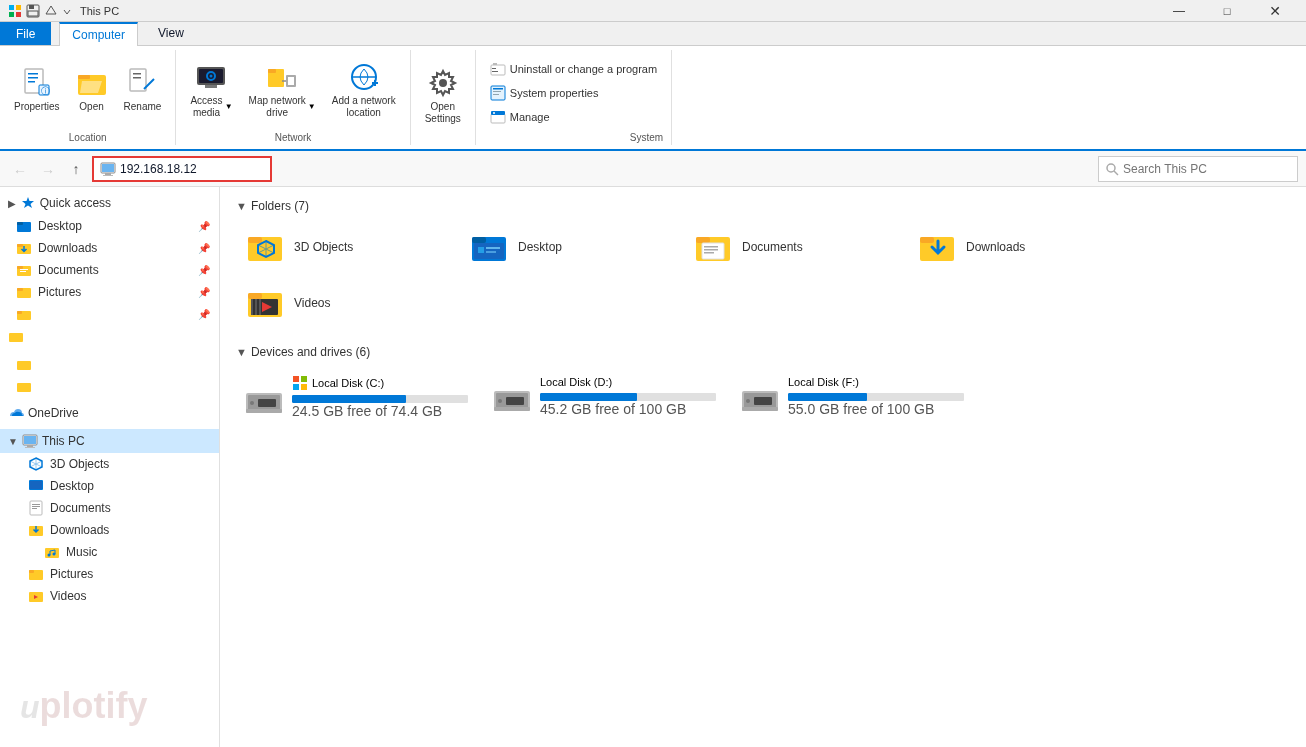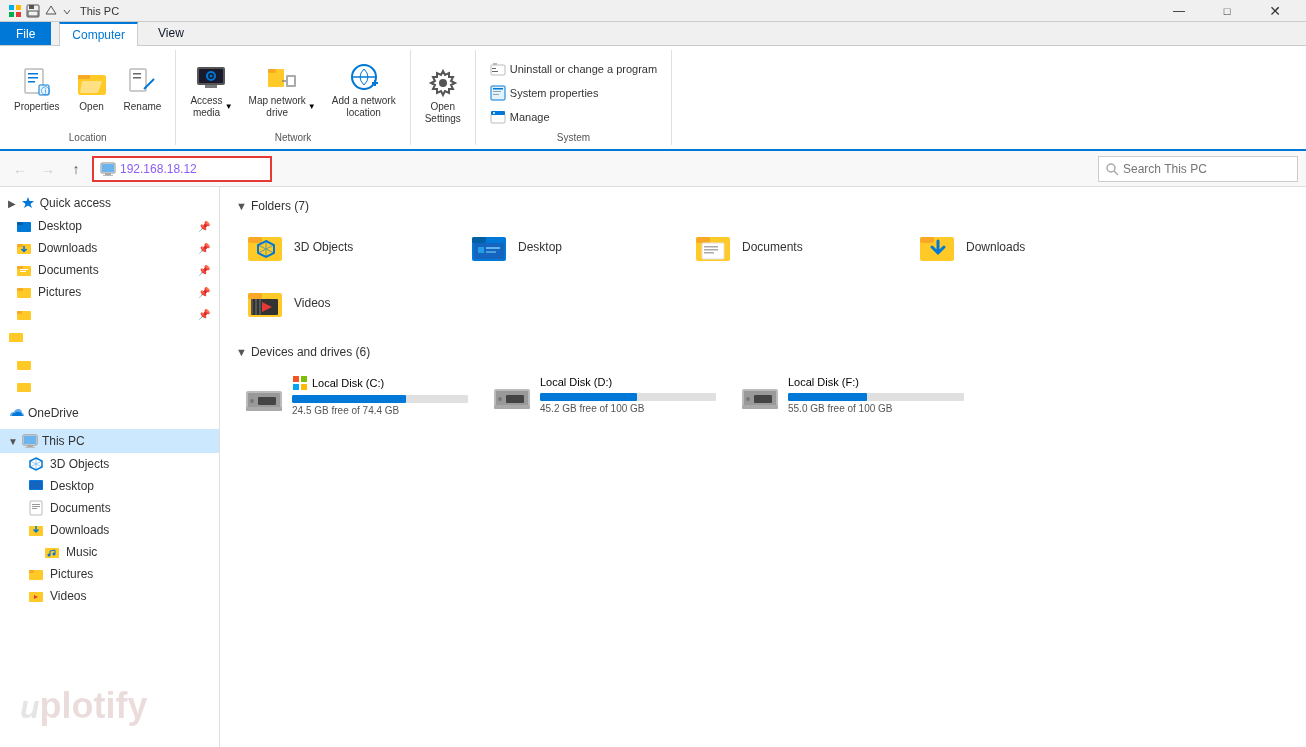--- a/index.html
+++ b/index.html
@@ -25,21 +25,21 @@
     .ribbon-btn-label { font-size: 10px; color: #333; text-align: center; margin-top: 2px; line-height: 1.2; }
     .ribbon-btn-small { display: flex; align-items: center; gap: 4px; padding: 3px 6px; cursor: pointer; border-radius: 2px; }
     .ribbon-btn-small-label { font-size: 11px; color: #333; }
     .ribbon-group-right { display: flex; flex-direction: column; justify-content: center; gap: 2px; }
 
     
     .address-bar { display: flex; align-items: center; background: #f8f8f8; border-bottom: 1px solid #ddd; padding: 4px 8px; gap: 4px; height: 36px; }
     .nav-btn { width: 24px; height: 24px; display: flex; align-items: center; justify-content: center; cursor: pointer; border-radius: 2px; color: #555; font-size: 14px; }
     .nav-btn.disabled { color: #ccc; cursor: default; }
     .address-input-wrapper { display: flex; align-items: center; background: #fff; border: 2px solid #e53935; height: 26px; padding: 2px 6px; gap: 4px; min-width: 180px; }
-    .address-input { border: none; outline: none; font-size: 12px; color: #8b5cf6; width: 140px; background: transparent; }
+    .address-input { border: none; outline: none; font-size: 12px; color: #0f172a; width: 140px; background: transparent; }
     .search-box { margin-left: auto; display: flex; align-items: center; background: #fff; border: 1px solid #ccc; height: 26px; padding: 2px 6px; gap: 4px; width: 200px; }
     .search-input { border: none; outline: none; font-size: 12px; color: #999; flex: 1; }
 
     
     .main { display: flex; height: calc(747px - 22px - 40px - 36px); }
 
     
     .sidebar { width: 220px; background: #fff; border-right: 1px solid #e0e0e0; overflow-y: auto; padding: 4px 0; flex-shrink: 0; }
     .sidebar-item { display: flex; align-items: center; gap: 6px; padding: 3px 8px 3px 16px; cursor: pointer; color: #333; font-size: 12px; }
     .sidebar-section { display: flex; align-items: center; gap: 4px; padding: 4px 8px; cursor: pointer; color: #333; font-weight: normal; font-size: 12px; }
@@ -60,21 +60,21 @@
     .drives-grid { display: flex; flex-wrap: wrap; gap: 8px; }
     .drive-item { display: flex; flex-direction: column; align-items: flex-start; padding: 8px; width: 240px; cursor: pointer; border-radius: 2px; }
     .drive-top { display: flex; align-items: flex-end; gap: 8px; width: 100%; }
     .drive-icon { width: 40px; height: 40px; flex-shrink: 0; }
     .drive-info { flex: 1; }
     .drive-bar-container { width: 100%; height: 8px; background: #e0e0e0; border-radius: 1px; margin-top: 4px; overflow: hidden; }
     .drive-bar { height: 100%; border-radius: 1px; }
     .drive-bar.blue { background: #0078d7; }
     .drive-bar.win { background: #0078d7; }
     .drive-bar.red { background: #e53935; }
-    .drive-space { font-size: 10px; color: #555; margin-top: 2px; }
+    .drive-space { font-size: 14px; color: #555; margin-top: 2px; }
 
     
     .watermark { position: absolute; bottom: 20px; left: 20px; font-size: 36px; font-weight: bold; opacity: 0.15; color: #0078d7; pointer-events: none; }
     
     
     .file-tab { background: #0078d7; color: #fff; padding: 4px 16px; font-size: 12px; cursor: pointer; display: flex; align-items: center; }
   </style>
 </head>
 <body>
 
@@ -217,21 +217,21 @@
             <circle cx="16" cy="16" r="4" fill="#555"></circle>
             <path d="M16 4 L18 8 L22 6 L22 10 L26 10 L24 14 L28 16 L24 18 L26 22 L22 22 L22 26 L18 24 L16 28 L14 24 L10 26 L10 22 L6 22 L8 18 L4 16 L8 14 L6 10 L10 10 L10 6 L14 8 Z" fill="none" stroke="#555" stroke-width="2"></path>
           </svg>
         </div>
         <span class="ribbon-btn-label">Open<br>Settings</span>
       </div>
     </div>
     <span class="ribbon-group-label"></span>
   </div>
 
-  <div class="ribbon-group" style="align-items:center;padding-top:8px;">
+  <div class="ribbon-group" style="align-items:flex-end;padding-top:8px;">
     <div class="ribbon-group-right">
       <div class="ribbon-btn-small">
         <div style="width:16px;height:16px;">
           <svg width="16" height="16" viewBox="0 0 16 16">
             <rect x="1" y="4" width="14" height="10" rx="1" fill="#fff" stroke="#bbb" stroke-width="1"></rect>
             <rect x="3" y="2" width="4" height="2" fill="#bbb"></rect>
             <rect x="2" y="7" width="4" height="1" fill="#666"></rect>
             <rect x="2" y="10" width="6" height="1" fill="#666"></rect>
           </svg>
         </div>

